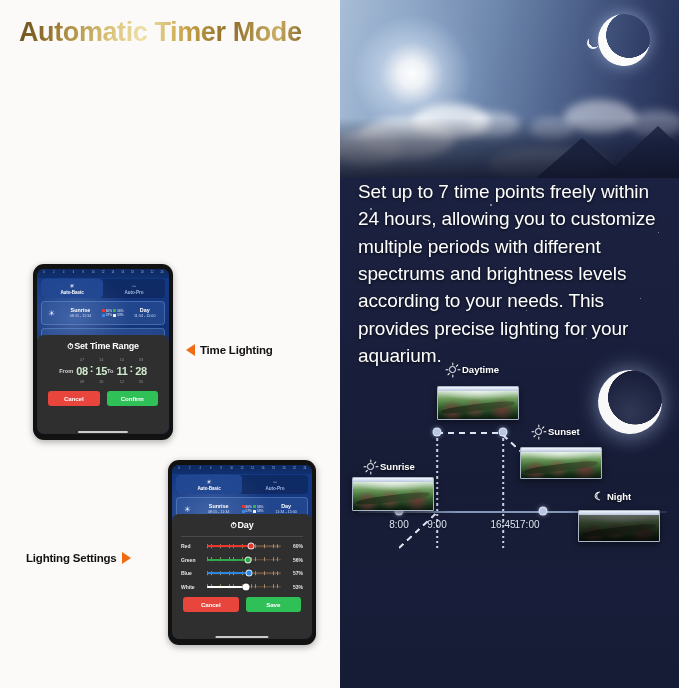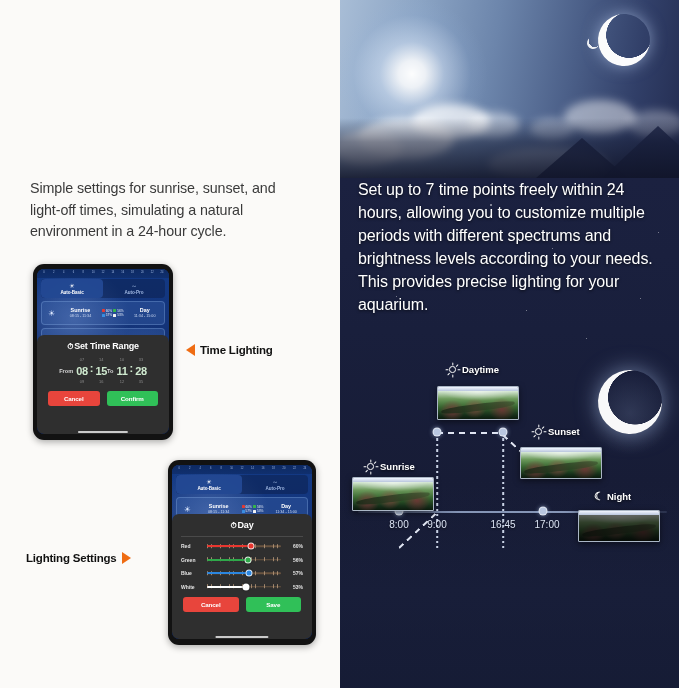--- a/index.html
+++ b/index.html
@@ -274,21 +274,21 @@
     box-shadow: 0 0 22px rgba(190,215,255,.5);
     transform: rotate(-20deg);
   }
   .night-hills {
     position: absolute; left: 0; bottom: 0; width: 100%; height: 210px;
     background: linear-gradient(180deg, rgba(30,38,70,0) 0%, rgba(26,33,62,.5) 55%, rgba(22,28,54,.85) 100%);
   }
   .blurb2 {
     position: absolute; left: 18px; top: 178px;
     width: 305px;
-    font-size: 16px; line-height: 1.44;
+    font-size: 19px; line-height: 1.44;
     color: #ffffff;
     letter-spacing: -.1px;
     text-shadow: 0 1px 3px rgba(0,0,0,.7);
     z-index: 4;
   }
 
   
   .timeline { position: absolute; left: 0; top: 355px; width: 339px; height: 230px; z-index: 5; }
   .axis {
     position: absolute; left: 18px; right: 12px; top: 156px;
@@ -367,21 +367,21 @@
   }
   .moon-ico { font-size: 11px; color: #fff; line-height: 1; }
 </style>
 </head>
 <body>
 
 <div class="page">
 
   <div class="left-panel">
 
-    <div class="blurb">Simple settings for sunrise, sunset, and light-off times, simulating a natural environment in a 24-hour cycle.</div>
+    <div class="title">Automatic Timer Mode</div>
 
     <div class="phone" id="phone-time">
       <div class="phone-screen">
         <div class="app-bg"></div>
 
         <div class="ruler">
           <span>0</span>
           <span>2</span>
           <span>4</span>
           <span>6</span>
@@ -685,21 +685,21 @@
 
       <div class="axis"></div>
       <div class="node" style="left:59px;  top:156px;"></div>
       <div class="node" style="left:97px;  top:77px;"></div>
       <div class="node" style="left:163px; top:77px;"></div>
       <div class="node" style="left:203px; top:156px;"></div>
 
       <div class="tick-lab" style="left:59px;">8:00</div>
       <div class="tick-lab" style="left:97px;">9:00</div>
       <div class="tick-lab" style="left:163px;">16:45</div>
-      <div class="tick-lab" style="left:207px;">17:00</div>
+      <div class="tick-lab" style="left:187px;">17:00</div>
 
       <div class="tl-label" style="left:24px; top:105px;">
         <span class="sun-ico">
           <i style="transform:translate(-50%,-50%) translateY(-6px)"></i>
           <i style="transform:translate(-50%,-50%) translateY(6px)"></i>
           <i style="transform:translate(-50%,-50%) rotate(90deg) translateY(-6px)"></i>
           <i style="transform:translate(-50%,-50%) rotate(90deg) translateY(6px)"></i>
           <i style="transform:translate(-50%,-50%) rotate(45deg) translateY(-6px)"></i>
           <i style="transform:translate(-50%,-50%) rotate(45deg) translateY(6px)"></i>
           <span class="core"></span>

